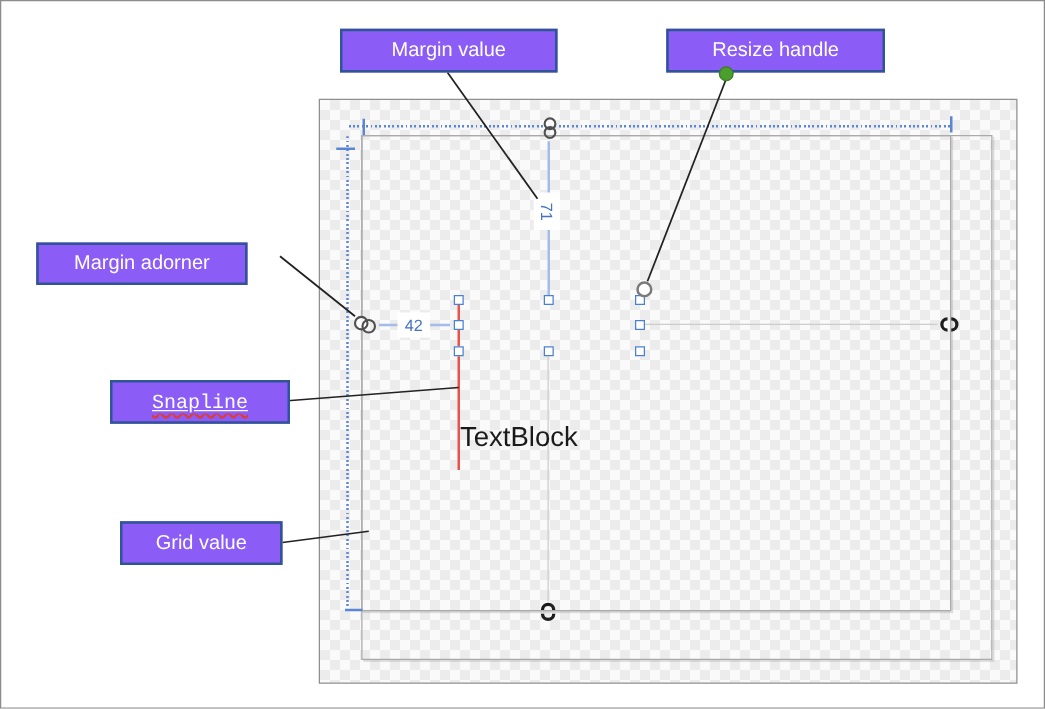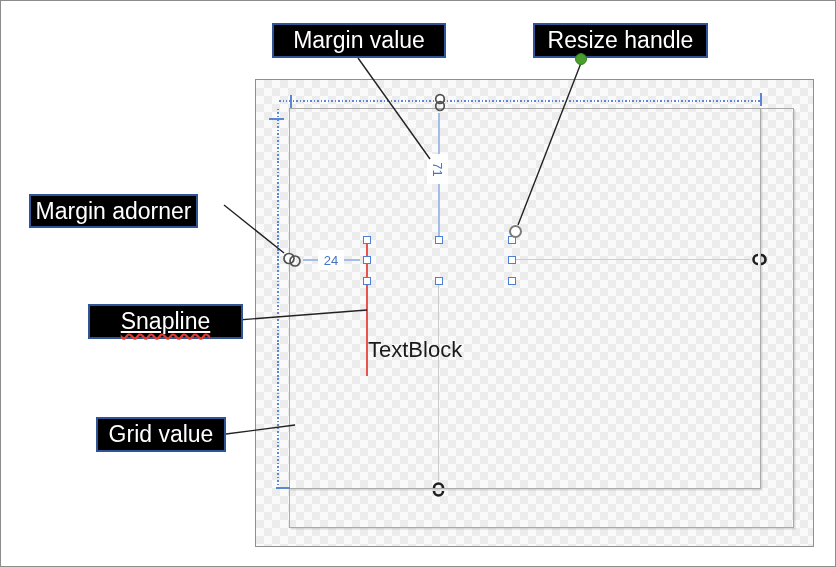--- a/index.html
+++ b/index.html
@@ -70,28 +70,28 @@
     background:#fff;border:1.5px solid #4a80d6;
   }
   .resize-circle{
     position:absolute;left:508px;top:224px;width:13px;height:13px;box-sizing:border-box;
     background:#fff;border:2px solid #7a7a7a;border-radius:50%;
   }
   .snapline{position:absolute;left:365px;top:238px;width:2.4px;height:137px;background:#e8544c;}
   .textblock-ctrl{position:absolute;left:367px;top:336px;font-size:22px;color:#1a1a1a;}
   
   .callout{
-    position:absolute;background:#000000;border:2px solid #2f5597;box-sizing:border-box;
-    color:#ffffff;font-size:23px;display:flex;align-items:center;justify-content:center;
+    position:absolute;background:#8b5cf6;border:2px solid #2f5597;box-sizing:border-box;
+    color:#ffffff;font-size:16px;display:flex;align-items:center;justify-content:center;
     line-height:1;
   }
   .co-margin-value{left:271px;top:22px;width:174px;height:35px;}
   .co-resize-handle{left:500px;top:22px;width:175px;height:35px;margin-left:32px;}
   .co-margin-adorner{left:28px;top:193px;width:169px;height:34px;}
-  .co-snapline{left:87px;top:303px;width:155px;height:35px;}
+  .co-snapline{left:87px;top:303px;width:144px;height:35px;font-family:Liberation Mono, monospace;}
   .co-grid-rails{left:95px;top:416px;width:130px;height:35px;}
   .squiggle-outer{text-decoration:underline wavy #e03b30;text-underline-offset:4px;}
   .squiggle-inner{text-decoration:underline solid #ffffff;text-underline-offset:2px;}
   .green-dot{
     position:absolute;left:574px;top:52px;width:12px;height:12px;border-radius:50%;
     background:#4a9e2d;border:1px solid #3a7d22;box-sizing:border-box;
   }
   .overlay{position:absolute;left:0;top:0;width:836px;height:567px;pointer-events:none;}
   .adorner-svg{position:absolute;}
 </style>
@@ -113,21 +113,21 @@
 
   <div class="margin-line-v"></div>
   <div class="margin-line-h"></div>
   <div class="anchor-line-right"></div>
   <div class="anchor-line-down"></div>
 
   <div class="margin-badge badge-top">
     <span>71</span>
   </div>
   <div class="margin-badge badge-left">
-    <span>24</span>
+    <span>42</span>
   </div>
 
   <svg class="adorner-svg" style="left:279px;top:248px" width="26" height="22" viewBox="0 0 26 22">
     <circle cx="9" cy="9.5" r="5" fill="rgba(255,255,255,.85)" stroke="#4f4f4f" stroke-width="1.7"></circle>
     <circle cx="15" cy="12" r="5" fill="none" stroke="#4f4f4f" stroke-width="1.7"></circle>
   </svg>
   <svg class="adorner-svg" style="left:430px;top:91px" width="18" height="24" viewBox="0 0 18 24">
     <circle cx="9" cy="7" r="4.3" fill="rgba(255,255,255,.85)" stroke="#4f4f4f" stroke-width="1.7"></circle>
     <circle cx="9" cy="14" r="4.3" fill="none" stroke="#4f4f4f" stroke-width="1.7"></circle>
   </svg>

